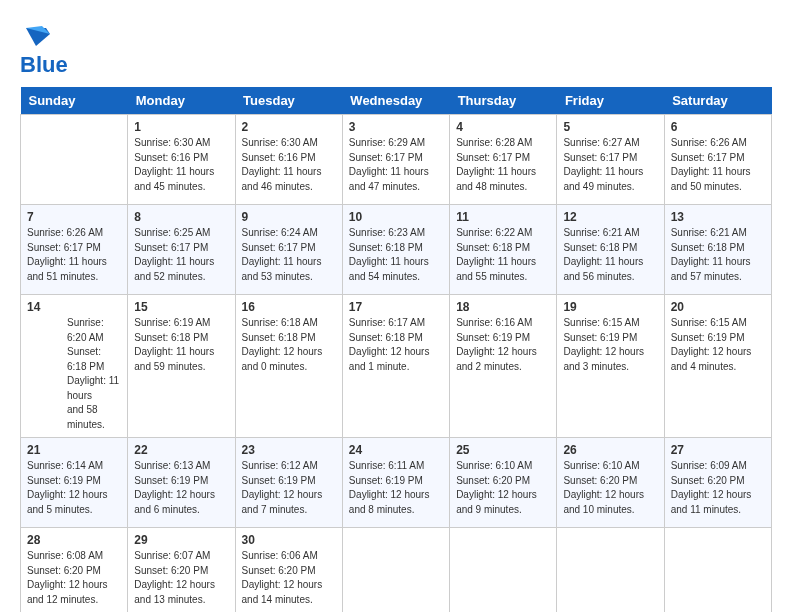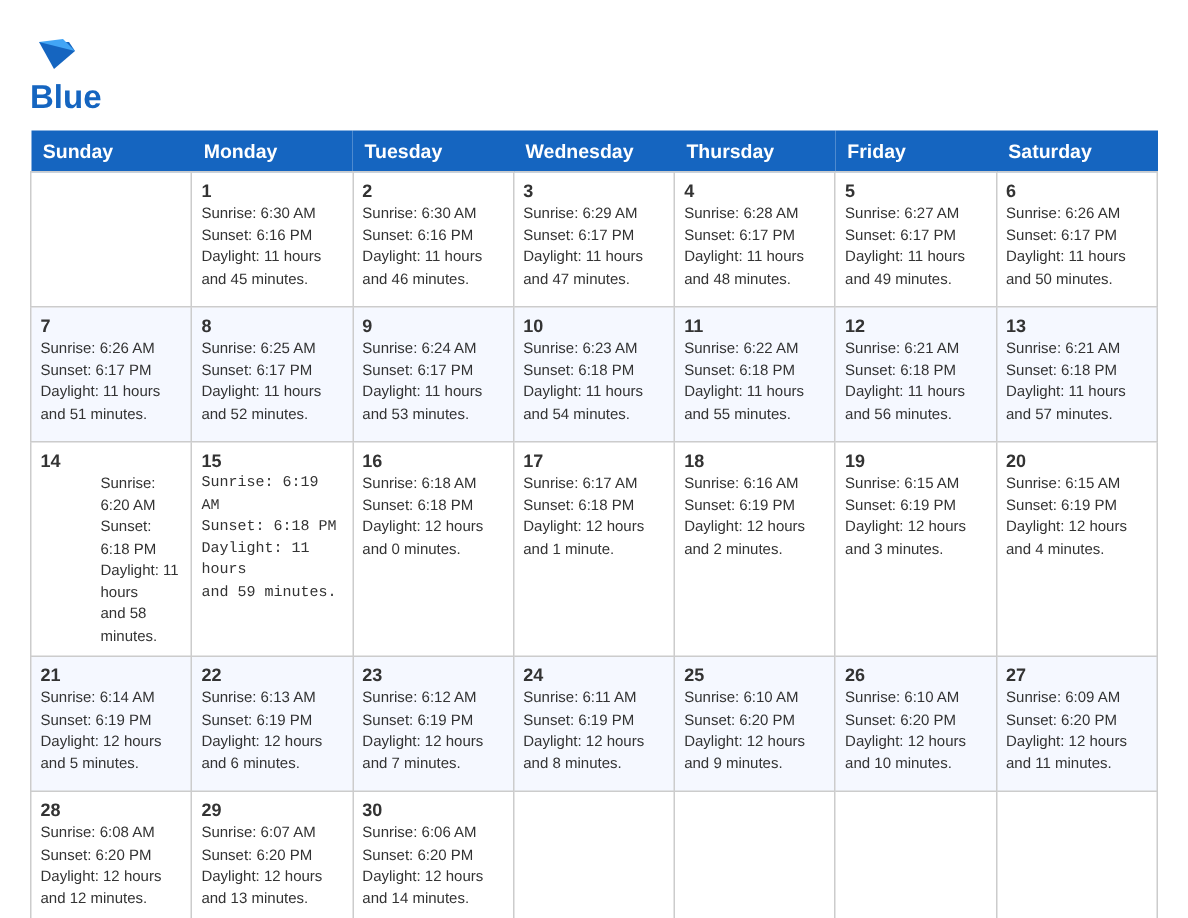--- a/index.html
+++ b/index.html
@@ -215,21 +215,21 @@
       <tr>
         <td>
           <span class="day-num">14</span>
           <div class="day-info" style="white-space: pre-line; margin-left: 40px;">Sunrise: 6:20 AM
 Sunset: 6:18 PM
 Daylight: 11 hours
 and 58 minutes.</div>
         </td>
         <td>
           <span class="day-num">15</span>
-          <div class="day-info" style="white-space: pre-line; font-family: Liberation Mono, monospace;">Sunrise: 6:19 AM
+          <div class="day-info" style="white-space: pre-line;">Sunrise: 6:19 AM
 Sunset: 6:18 PM
 Daylight: 11 hours
 and 59 minutes.</div>
         </td>
         <td>
           <span class="day-num">16</span>
           <div class="day-info" style="white-space: pre-line;">Sunrise: 6:18 AM
 Sunset: 6:18 PM
 Daylight: 12 hours
 and 0 minutes.</div>

